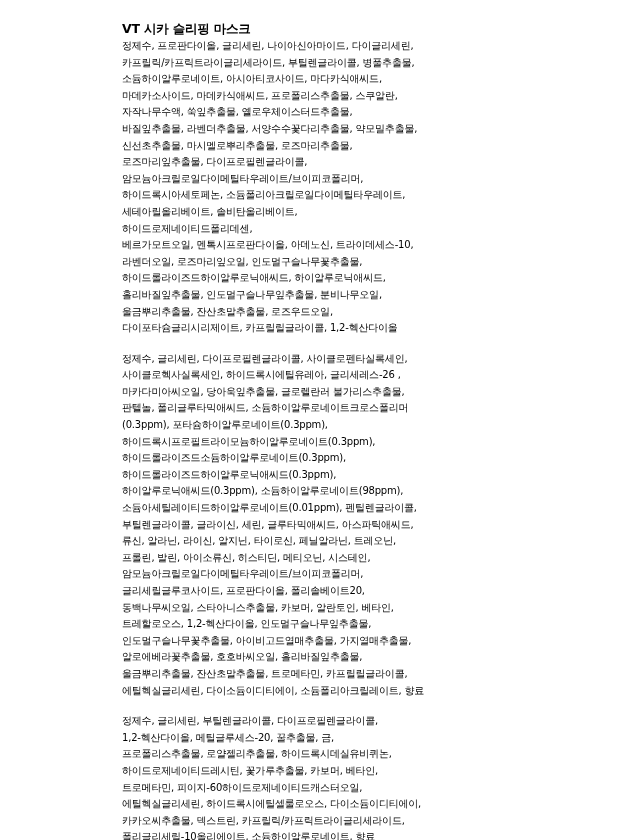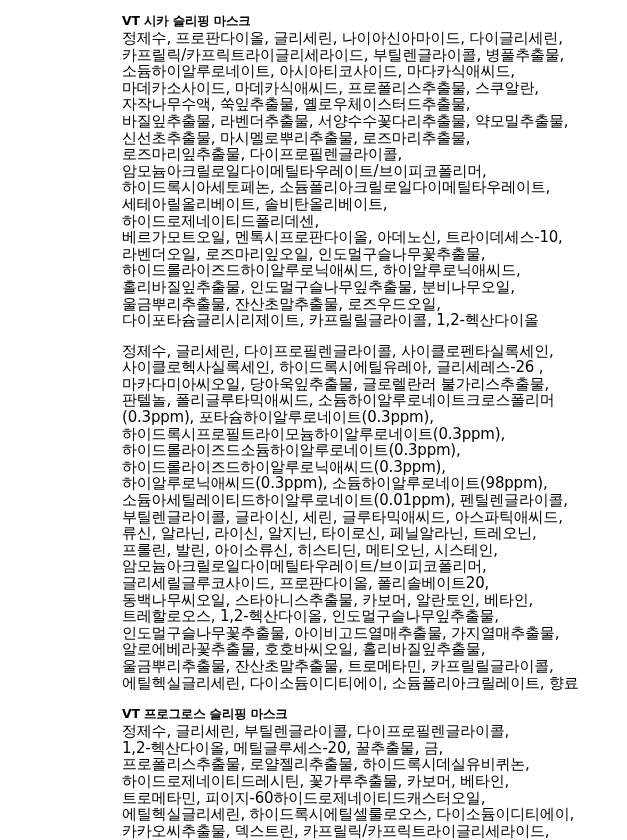--- a/index.html
+++ b/index.html
@@ -12,37 +12,37 @@
     height: 840px;
     font-family: "DejaVu Sans", "Liberation Sans", sans-serif;
     color: #000000;
     overflow: hidden;
   }
   .page {
     width: 627px;
     height: 596px;
     position: relative;
     box-sizing: border-box;
-    padding: 12px 10px 8px 122px;
+    padding: 20px 10px 8px 122px;
   }
   .section {
     margin-bottom: 14px;
   }
   .section:last-child {
     margin-bottom: 0;
   }
   .section-title {
     font-size: 12.5px;
     font-weight: bold;
     line-height: 17px;
     margin: 0 0 1px 0;
     letter-spacing: -0.2px;
   }
   .ingredients {
-    font-size: 15px;
+    font-size: 10px;
     line-height: 16.6px;
     letter-spacing: -0.2px;
     white-space: pre-line;
     word-break: keep-all;
   }
 </style>
 </head>
 <body>
 
 <div class="page">
@@ -87,21 +87,20 @@
 글리세릴글루코사이드, 프로판다이올, 폴리솔베이트20,
 동백나무씨오일, 스타아니스추출물, 카보머, 알란토인, 베타인,
 트레할로오스, 1,2-헥산다이올, 인도멀구슬나무잎추출물,
 인도멀구슬나무꽃추출물, 아이비고드열매추출물, 가지열매추출물,
 알로에베라꽃추출물, 호호바씨오일, 홀리바질잎추출물,
 울금뿌리추출물, 잔산초말추출물, 트로메타민, 카프릴릴글라이콜,
 에틸헥실글리세린, 다이소듐이디티에이, 소듐폴리아크릴레이트, 향료</div>
   </div>
 
   <div class="section">
-    <div class="section-title">VT 프로그로스 슬리핑 마스크</div>
     <div class="ingredients">정제수, 글리세린, 부틸렌글라이콜, 다이프로필렌글라이콜,
 1,2-헥산다이올, 메틸글루세스-20, 꿀추출물, 금,
 프로폴리스추출물, 로얄젤리추출물, 하이드록시데실유비퀴논,
 하이드로제네이티드레시틴, 꽃가루추출물, 카보머, 베타인,
 트로메타민, 피이지-60하이드로제네이티드캐스터오일,
 에틸헥실글리세린, 하이드록시에틸셀룰로오스, 다이소듐이디티에이,
 카카오씨추출물, 덱스트린, 카프릴릭/카프릭트라이글리세라이드,
 폴리글리세릴-10올리에이트, 소듐하이알루로네이트, 향료</div>
   </div>
 

